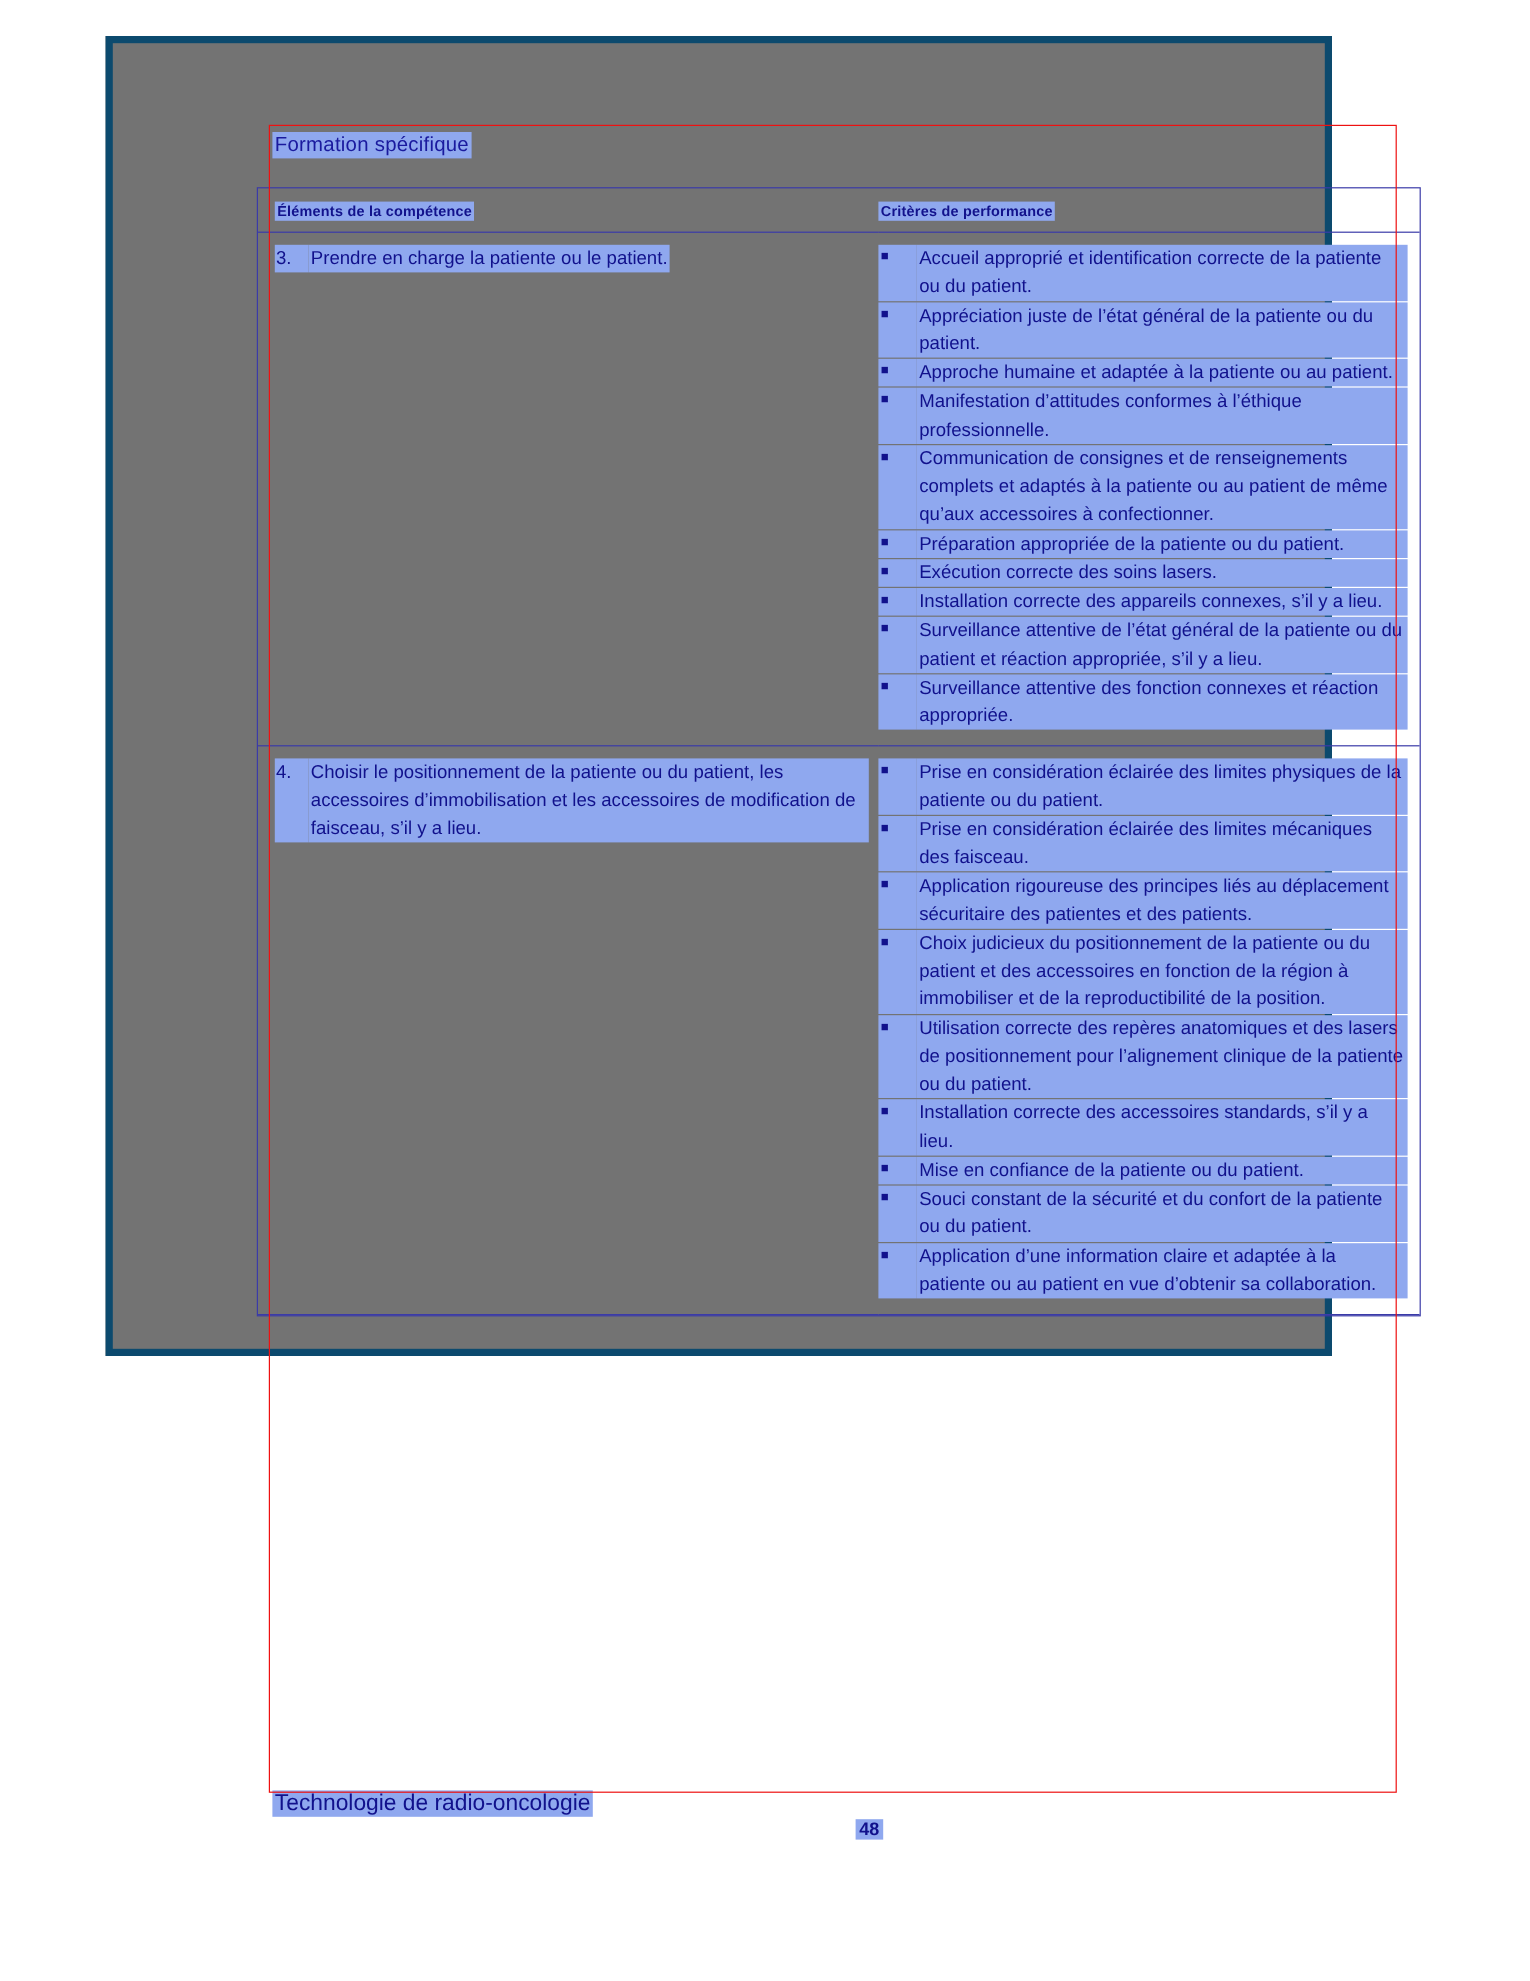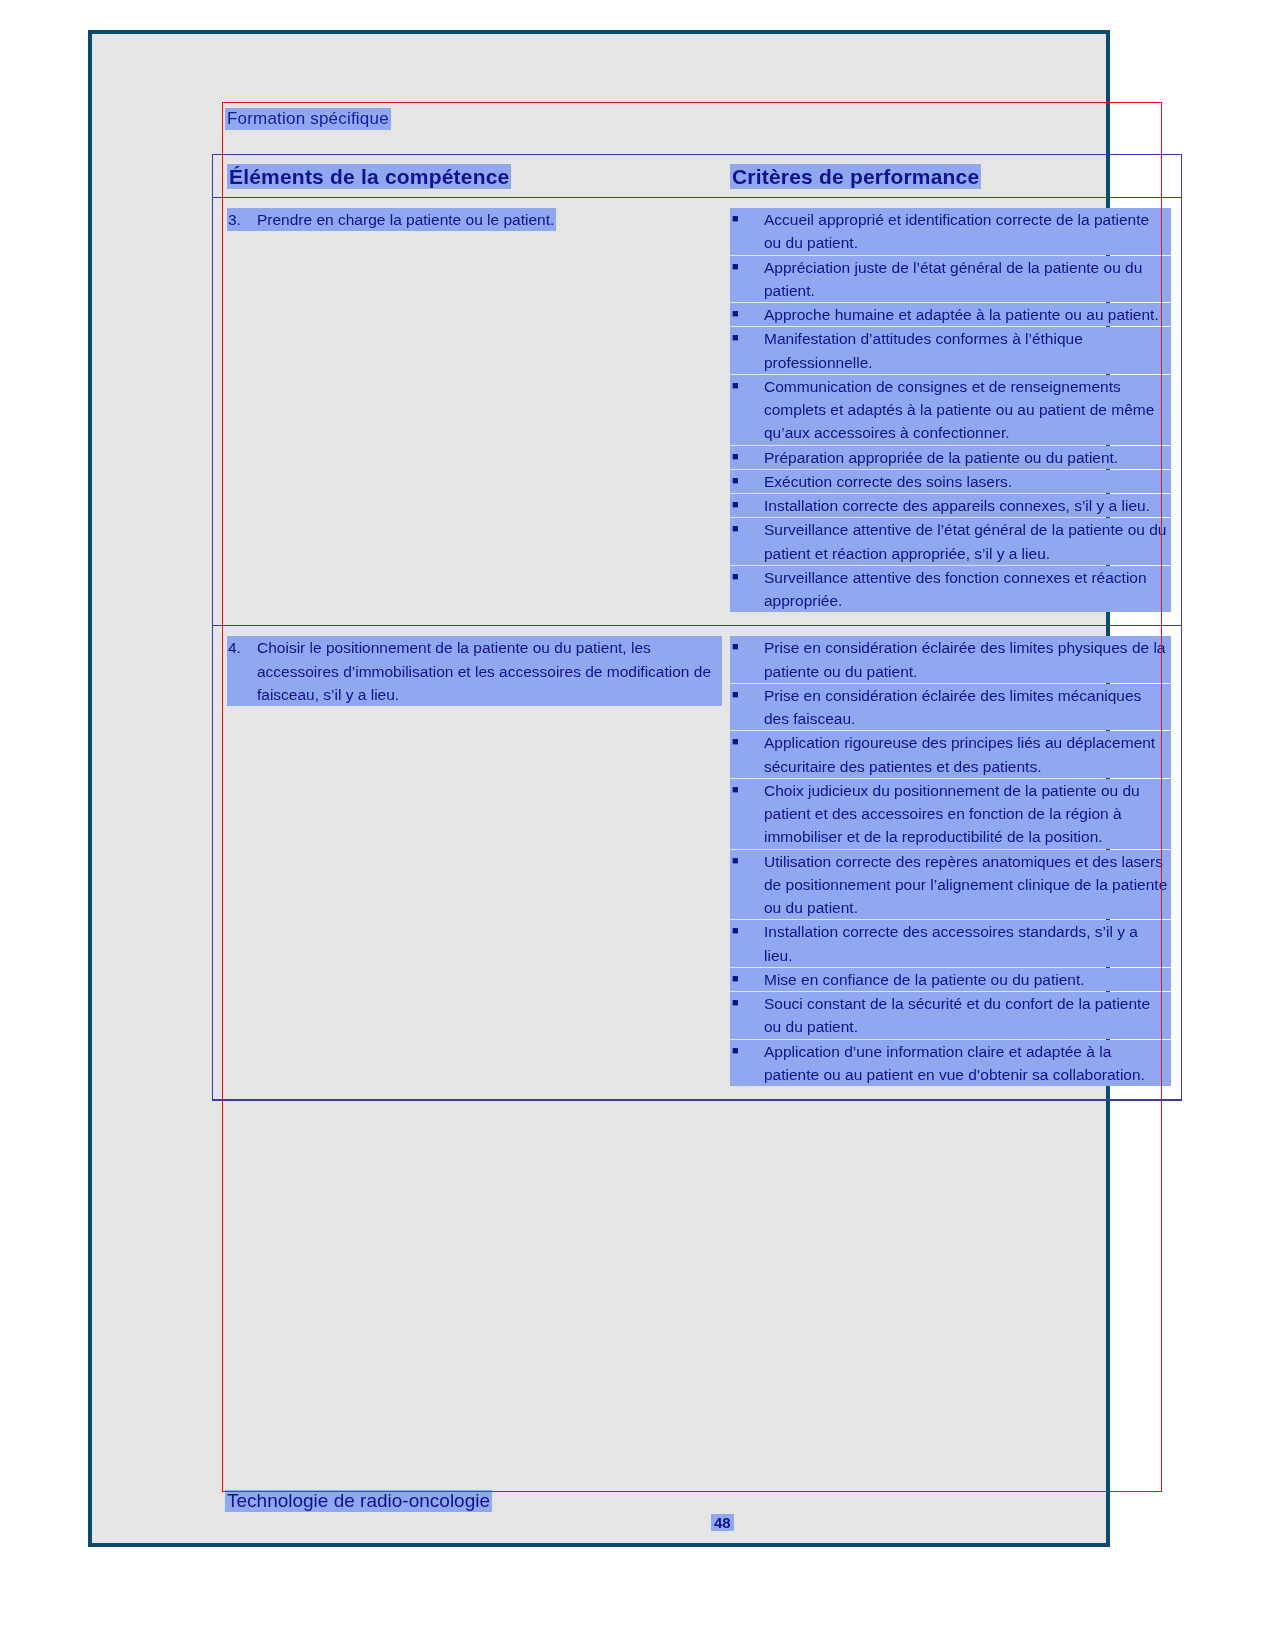--- a/index.html
+++ b/index.html
@@ -14,23 +14,23 @@
     position: relative;
     overflow: hidden;
   }
 
   
   .page {
     position: absolute;
     left: 88px;
     top: 30px;
     width: 1022px;
-    height: 1517px;
-    background: #e5e5e5;
-    border: 4px solid #0c4a6e;
+    height: 1100px;
+    background: #737373;
+    border: 6px solid #0c4a6e;
     box-sizing: border-box;
   }
 
   
   .red-frame {
     position: absolute;
     left: 130px;
     top: 68px;
     width: 940px;
     height: 1390px;
@@ -74,21 +74,21 @@
     padding: 10px 0 8px 0;
   }
   .hdr-cell-left {
     width: 495px;
     padding-left: 14px !important;
   }
   .hdr-cell-right {
     padding-left: 0 !important;
   }
   .hdr-text {
-    font-size: 21px;
+    font-size: 12px;
     font-weight: bold;
     color: #12128c;
     background: #8fa8ef;
     display: inline;
     padding: 1px 2px;
     letter-spacing: 0.2px;
   }
 
   .body-row td {
     padding-top: 10px;

